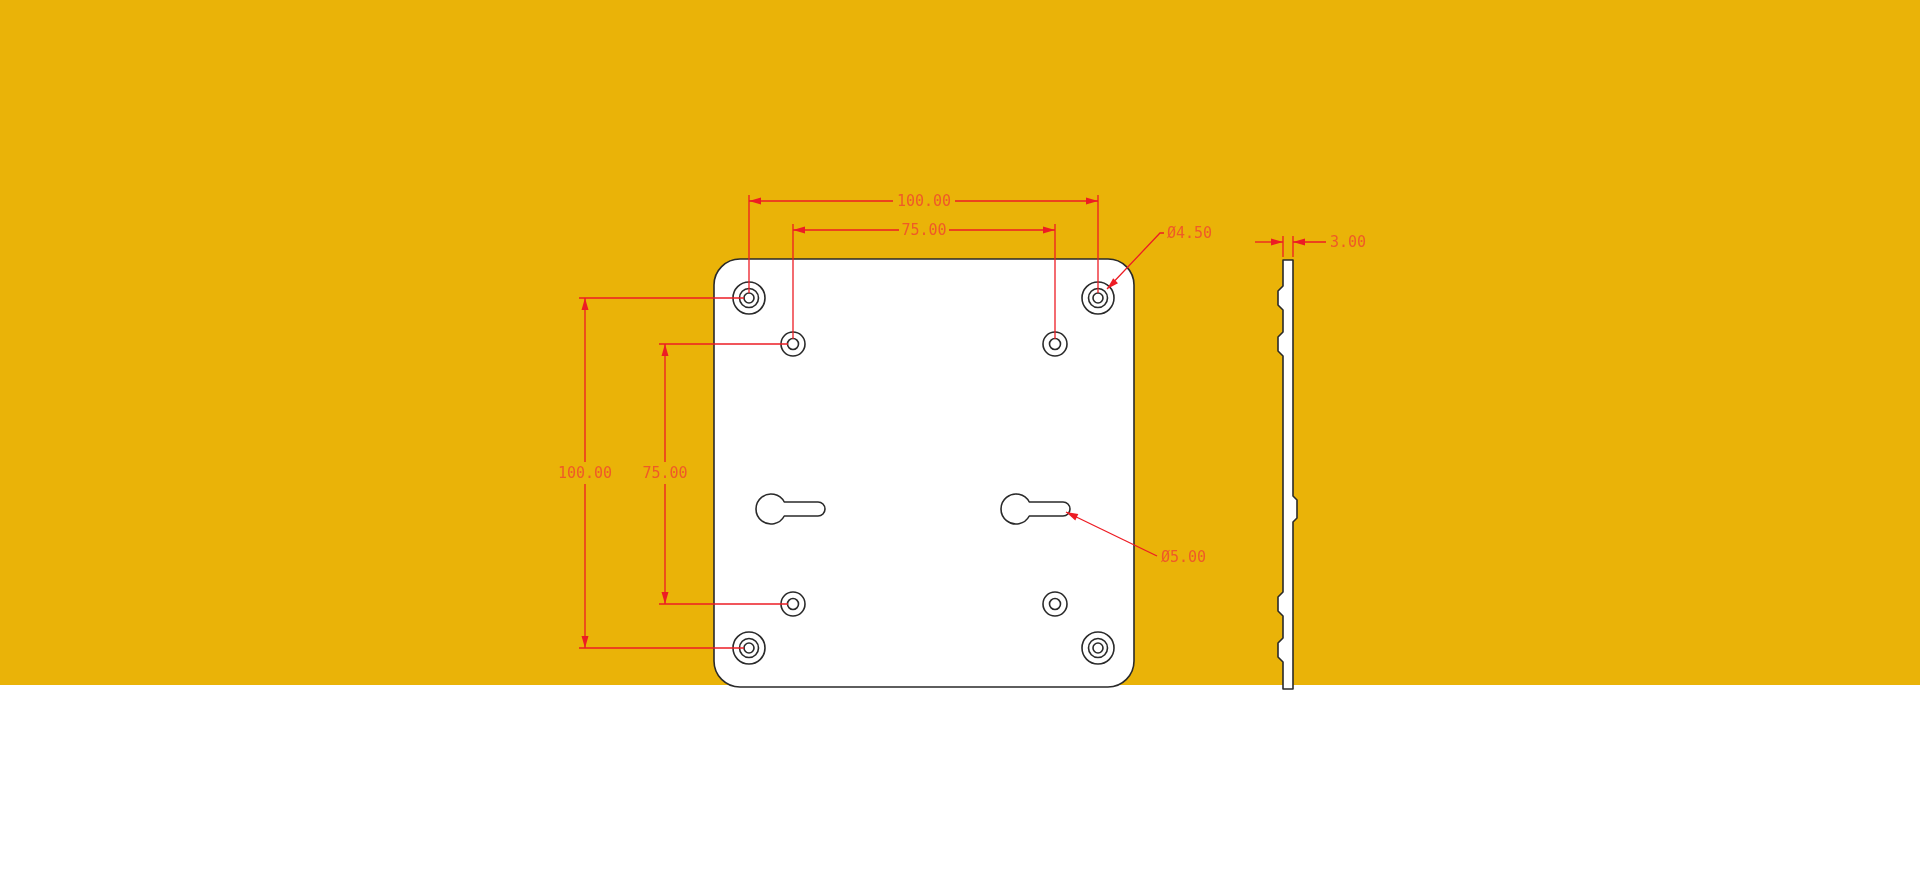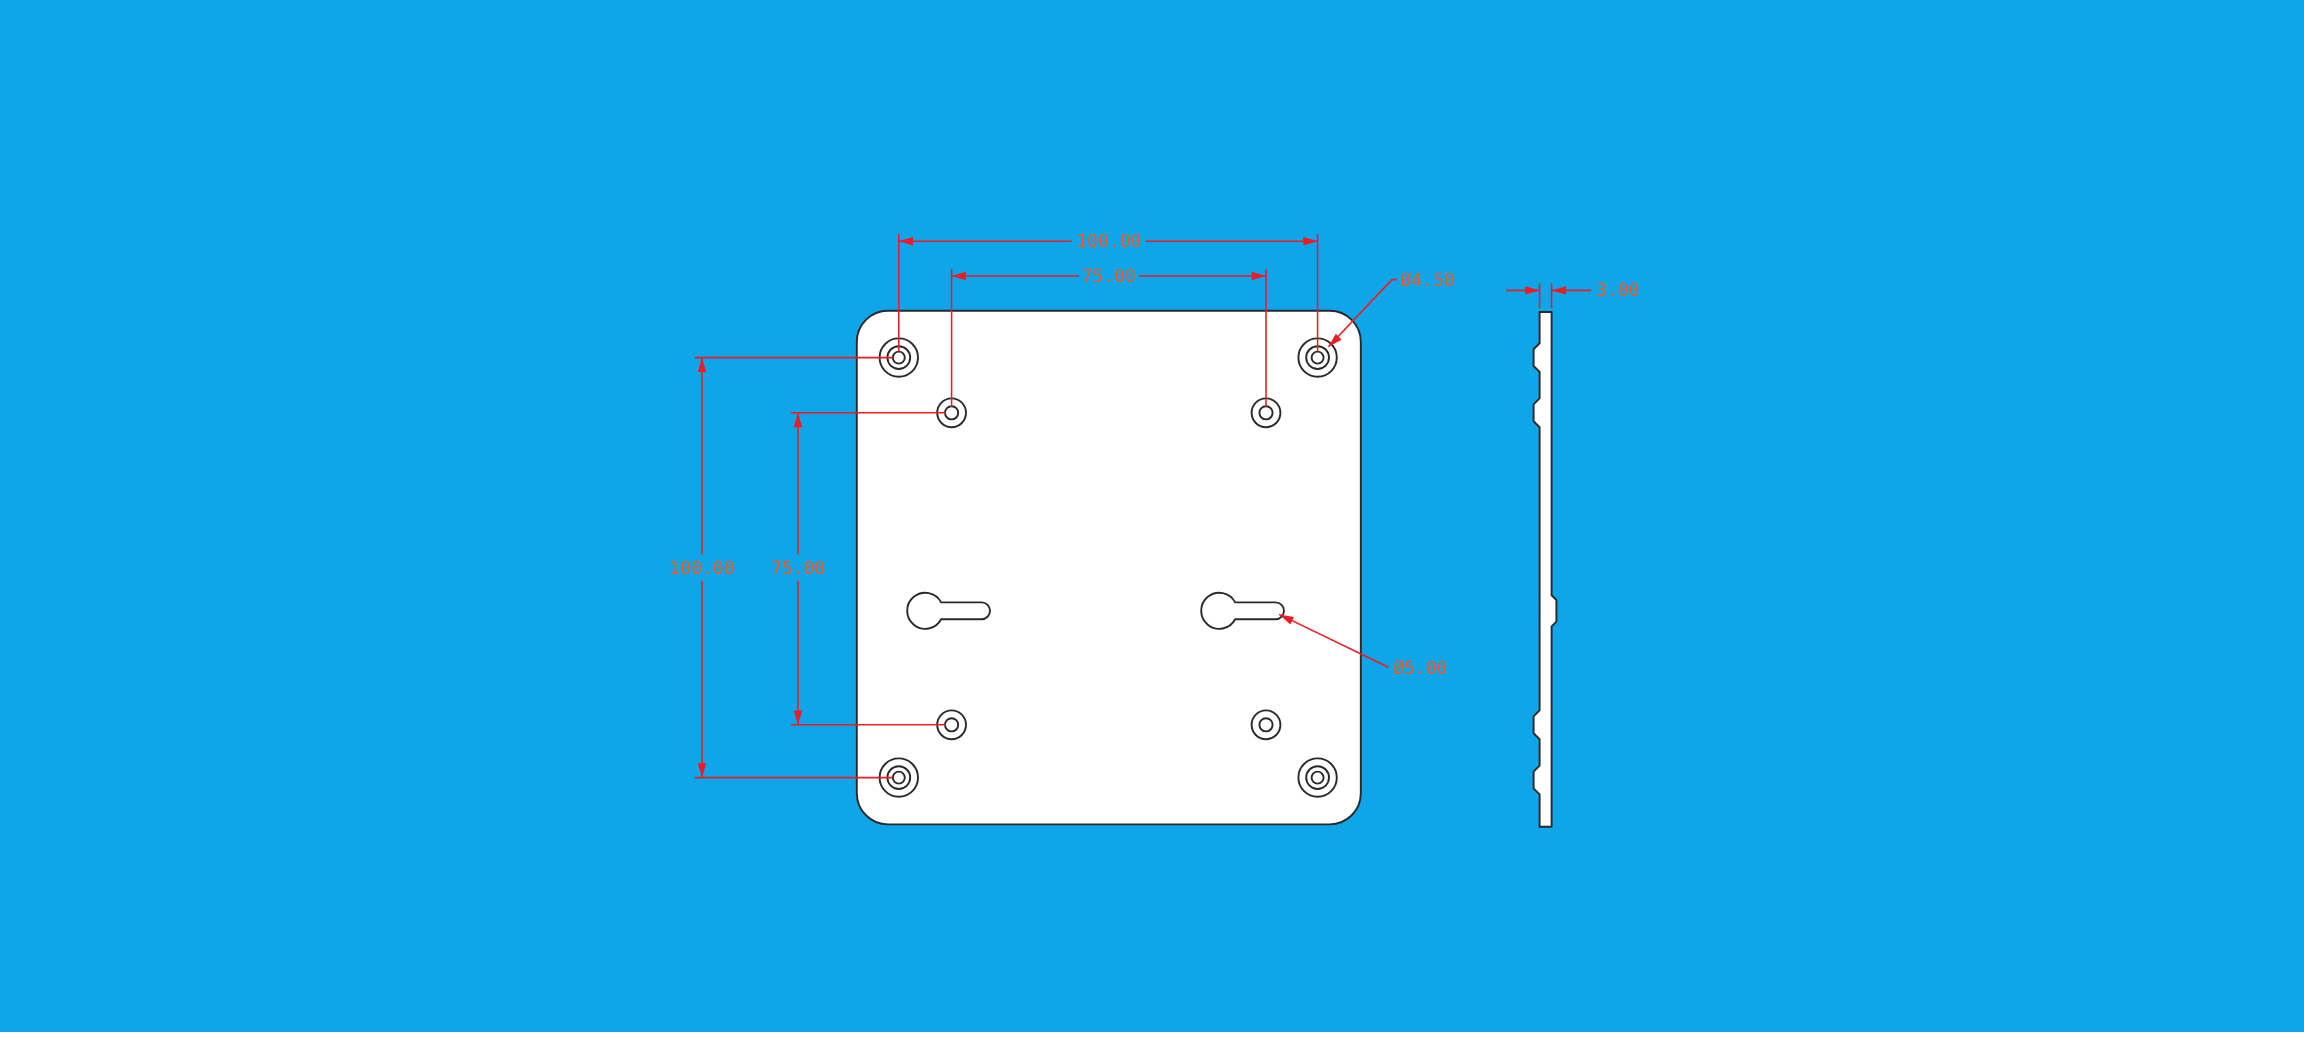--- a/index.html
+++ b/index.html
@@ -6,22 +6,22 @@
     margin: 0;
     padding: 0;
     background: #ffffff;
     width: 1920px;
     height: 880px;
     overflow: hidden;
   }
   .stage {
     position: relative;
     width: 1920px;
-    height: 860px;
-    background: #0ea5e9;
+    height: 685px;
+    background: #eab308;
   }
   svg { display: block; }
   .geo {
     stroke: #2a2a2a;
     stroke-width: 1.6;
     fill: none;
     stroke-linejoin: round;
     stroke-linecap: round;
   }
   .geo-fill {

